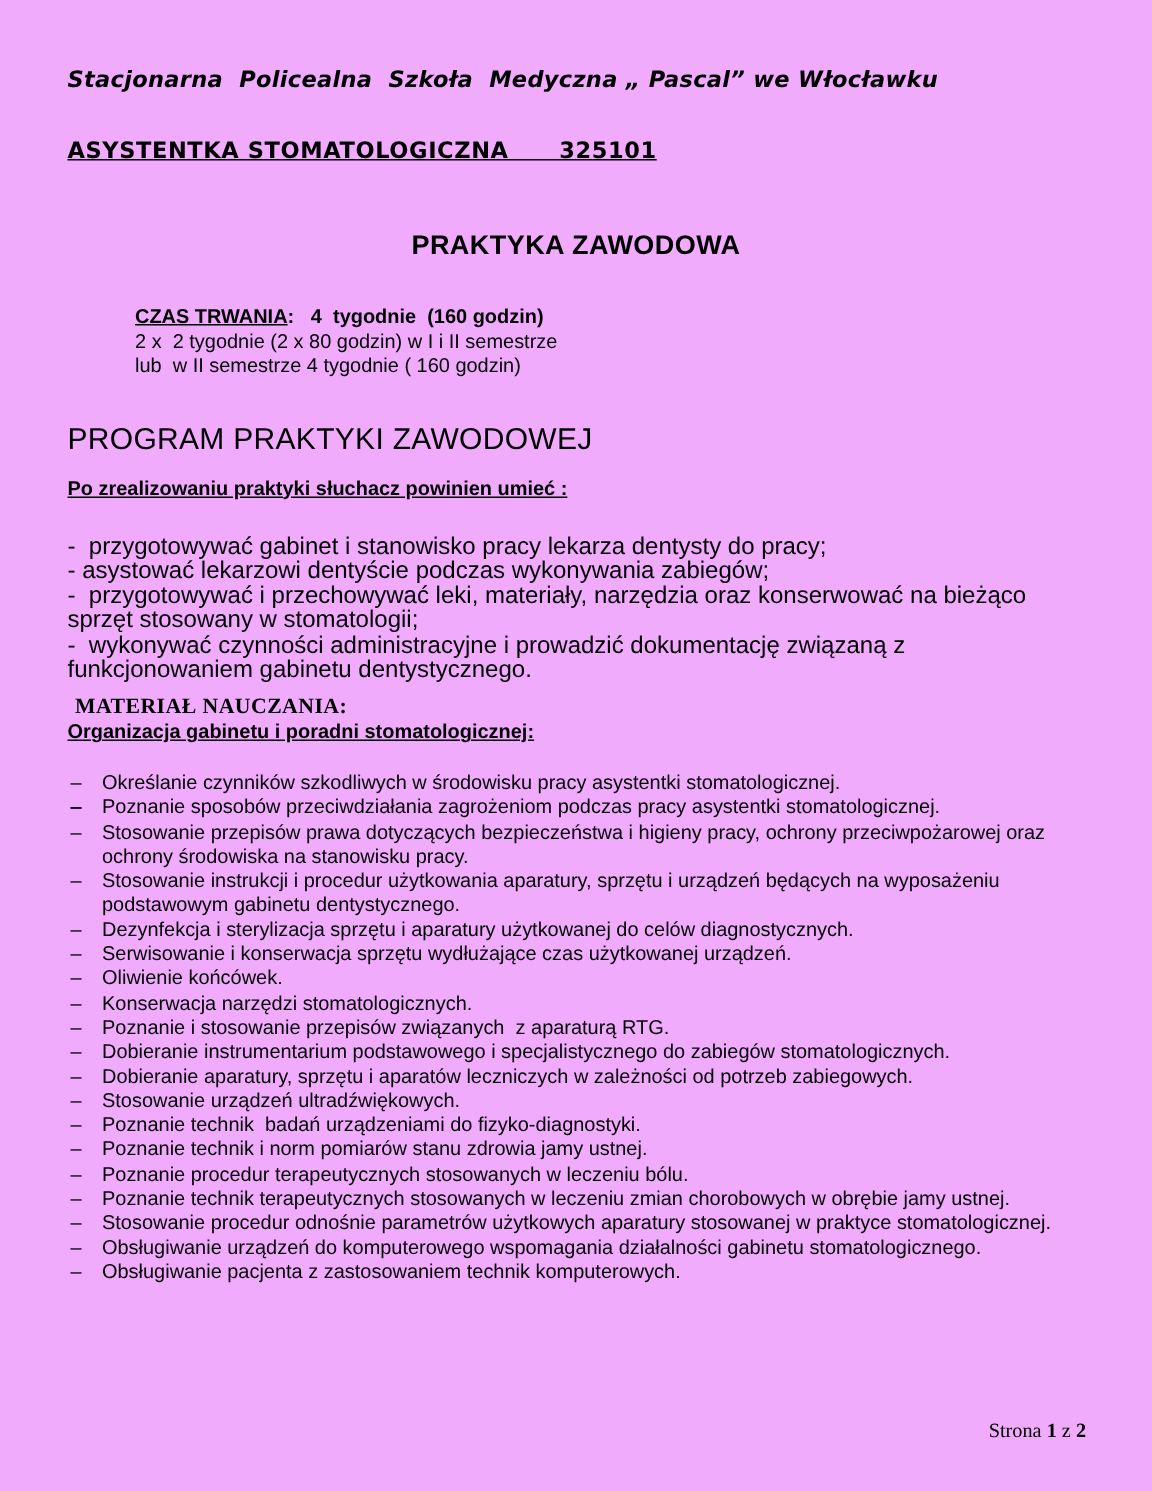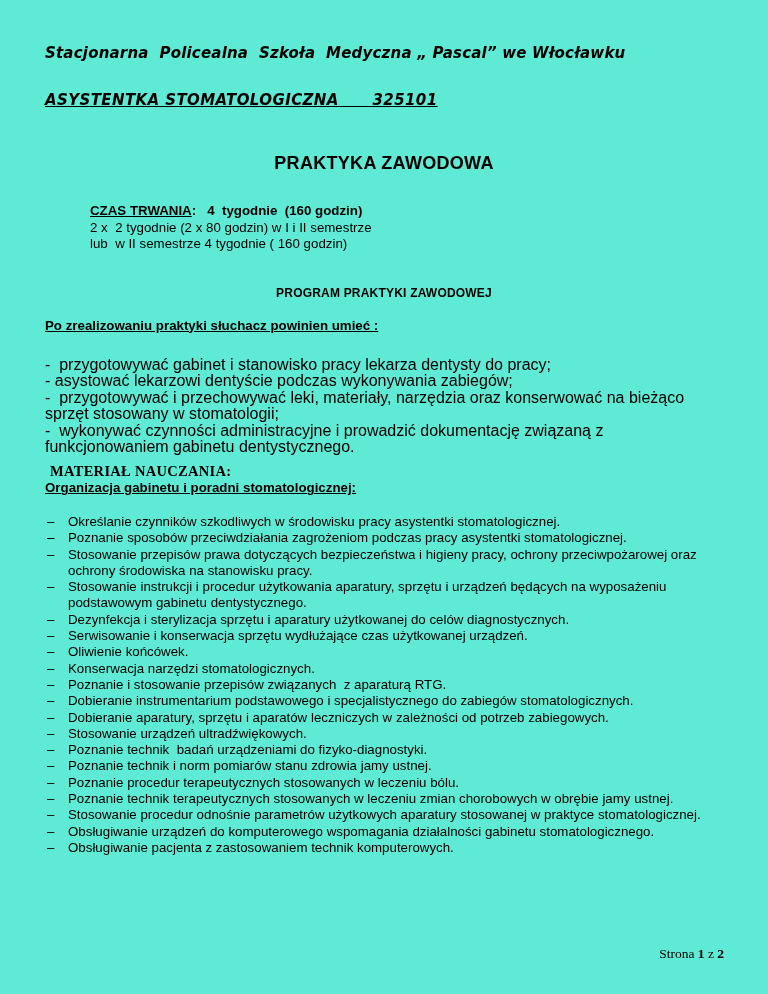--- a/index.html
+++ b/index.html
@@ -1,39 +1,38 @@
 <!DOCTYPE html>
 <html><head>
 <meta charset="utf-8">
 <style>
   html, body { margin: 0; padding: 0; background: #ffffff; }
   .page {
     position: relative;
     width: 768px;
     height: 994px;
-    background: #5eead4;
+    background: #f0abfc;
     color: #000000;
     font-family: "Liberation Sans", sans-serif;
     overflow: hidden;
     margin: 0 auto;
   }
   .content { padding: 44px 45px 0 45px; }
 
   .school-name {
     font-family: "DejaVu Sans", sans-serif;
     font-style: italic;
     font-weight: bold;
     font-size: 15px;
     letter-spacing: 0.2px;
     white-space: pre-wrap;
     line-height: 18px;
   }
   .program-name {
     font-family: "DejaVu Sans", sans-serif;
-    font-style: italic;
     font-weight: bold;
     font-size: 15px;
     letter-spacing: 0.4px;
     white-space: pre-wrap;
     line-height: 18px;
     margin-top: 29px;
     text-decoration: underline;
   }
 
   .doc-title {
@@ -49,23 +48,23 @@
     margin-top: 30px;
     padding-left: 45px;
     font-size: 13.3px;
     line-height: 16.5px;
   }
   .duration-line1 { font-weight: bold; white-space: pre-wrap; }
   .dur-label { text-decoration: underline; }
   .duration-line { white-space: pre-wrap; }
 
   .section-title {
-    font-size: 12px;
-    font-weight: bold;
-    text-align: center;
+    font-size: 20px;
+    font-weight: normal;
+    text-align: left;
     letter-spacing: 0.2px;
     margin: 31px 0 0 0;
     line-height: 19px;
   }
 
   .objectives-heading {
     margin-top: 15px;
     font-weight: bold;
     text-decoration: underline;
     font-size: 13.3px;

